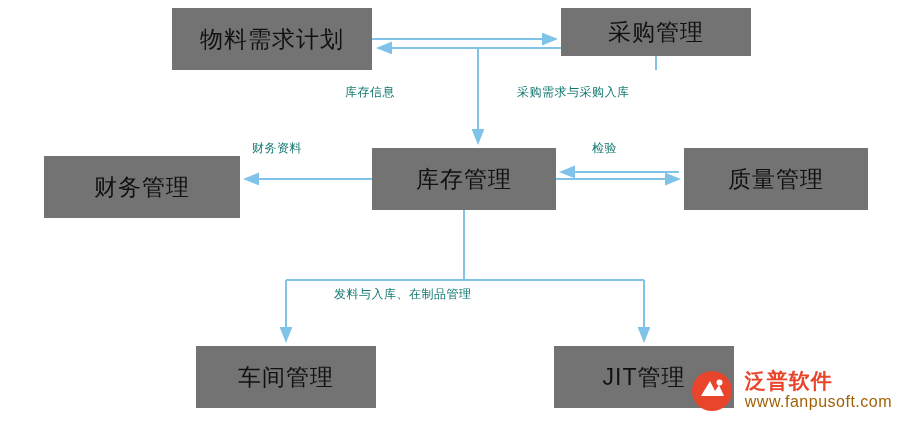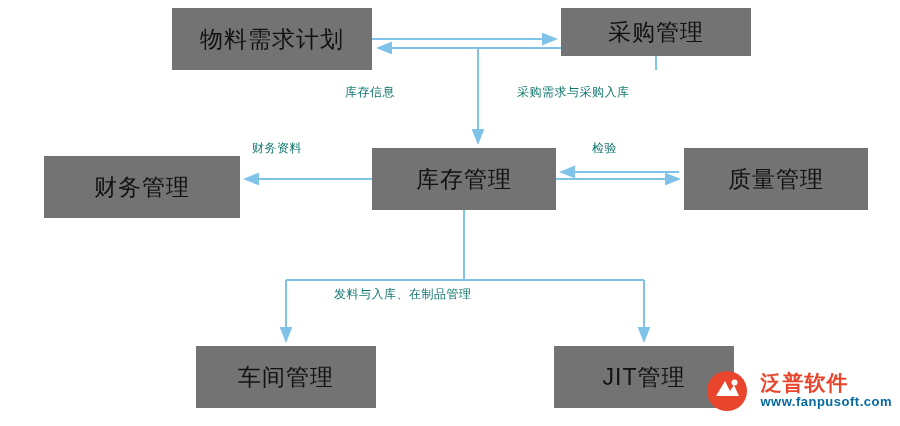--- a/index.html
+++ b/index.html
@@ -81,25 +81,24 @@
     justify-content: center;
   }
   #wm-name {
     color: #e8452c;
     font-size: 21px;
     font-weight: bold;
     letter-spacing: 1px;
     line-height: 1.1;
   }
   #wm-url {
-    color: #0369a1;
-    font-size: 13px;
+    color: #a16207;
+    font-size: 16px;
     letter-spacing: 0.5px;
     line-height: 1.3;
-    font-weight: bold;
   }
 </style>
 </head>
 <body>
 
 <div id="stage">
 
   <svg id="edges" viewBox="0 0 900 426" xmlns="http://www.w3.org/2000/svg">
     <defs>
       <marker id="arrow" markerWidth="9" markerHeight="9" refX="7" refY="3.2" orient="auto" markerUnits="strokeWidth">

